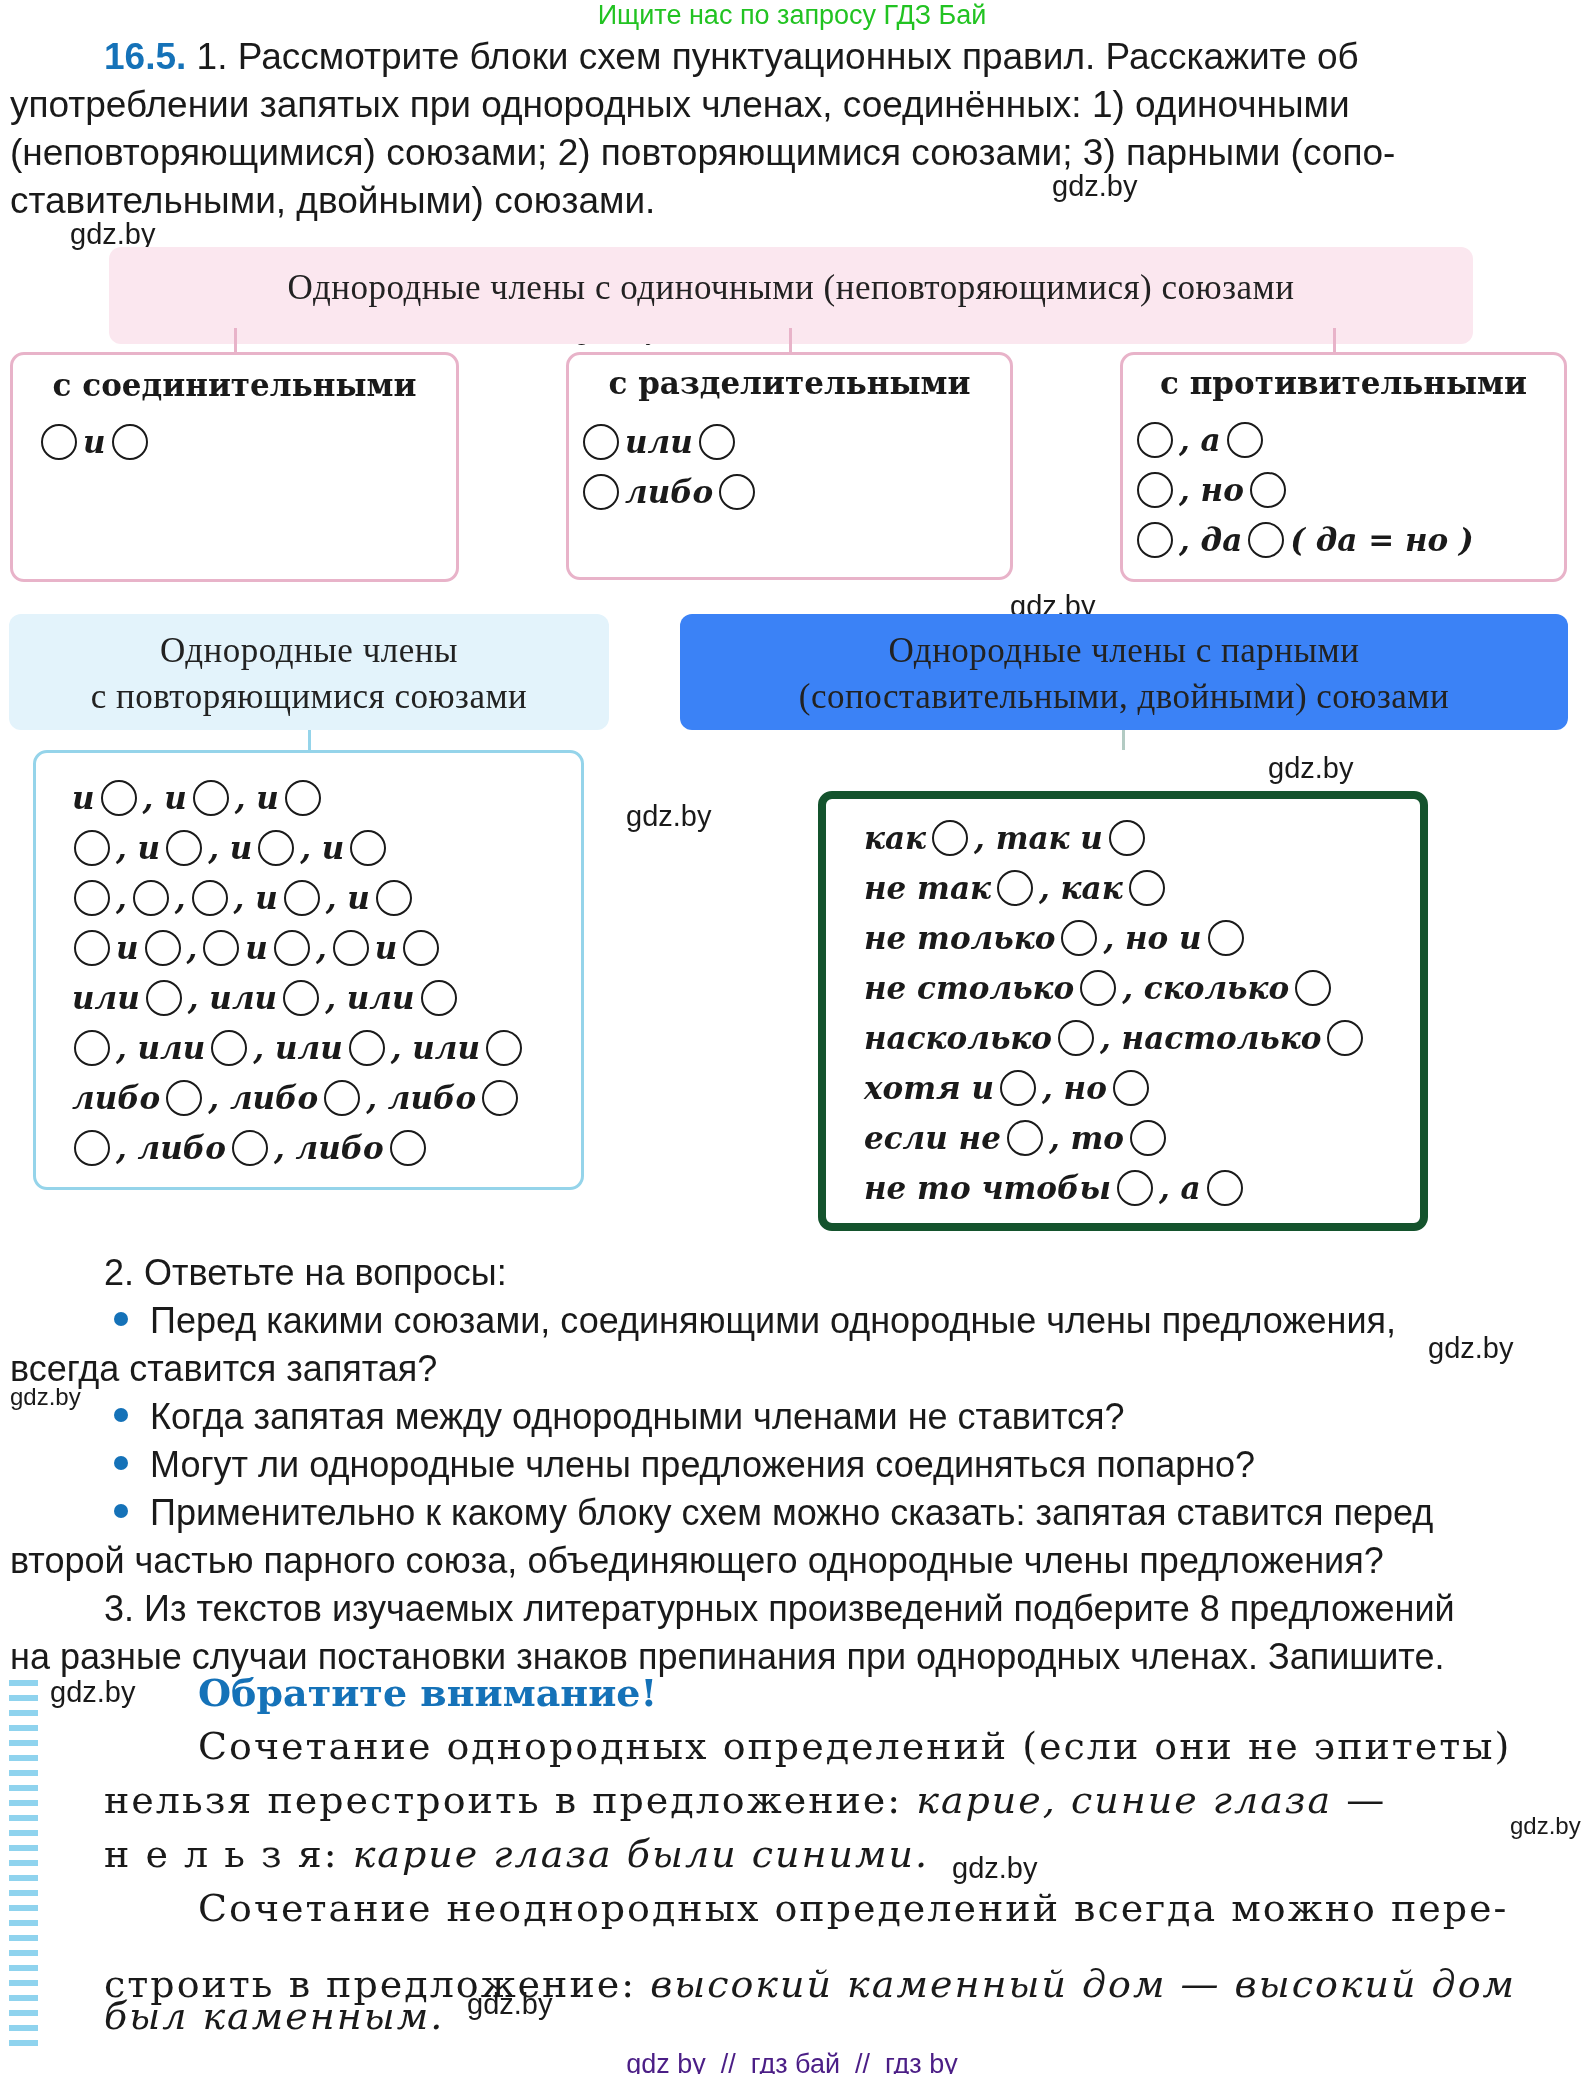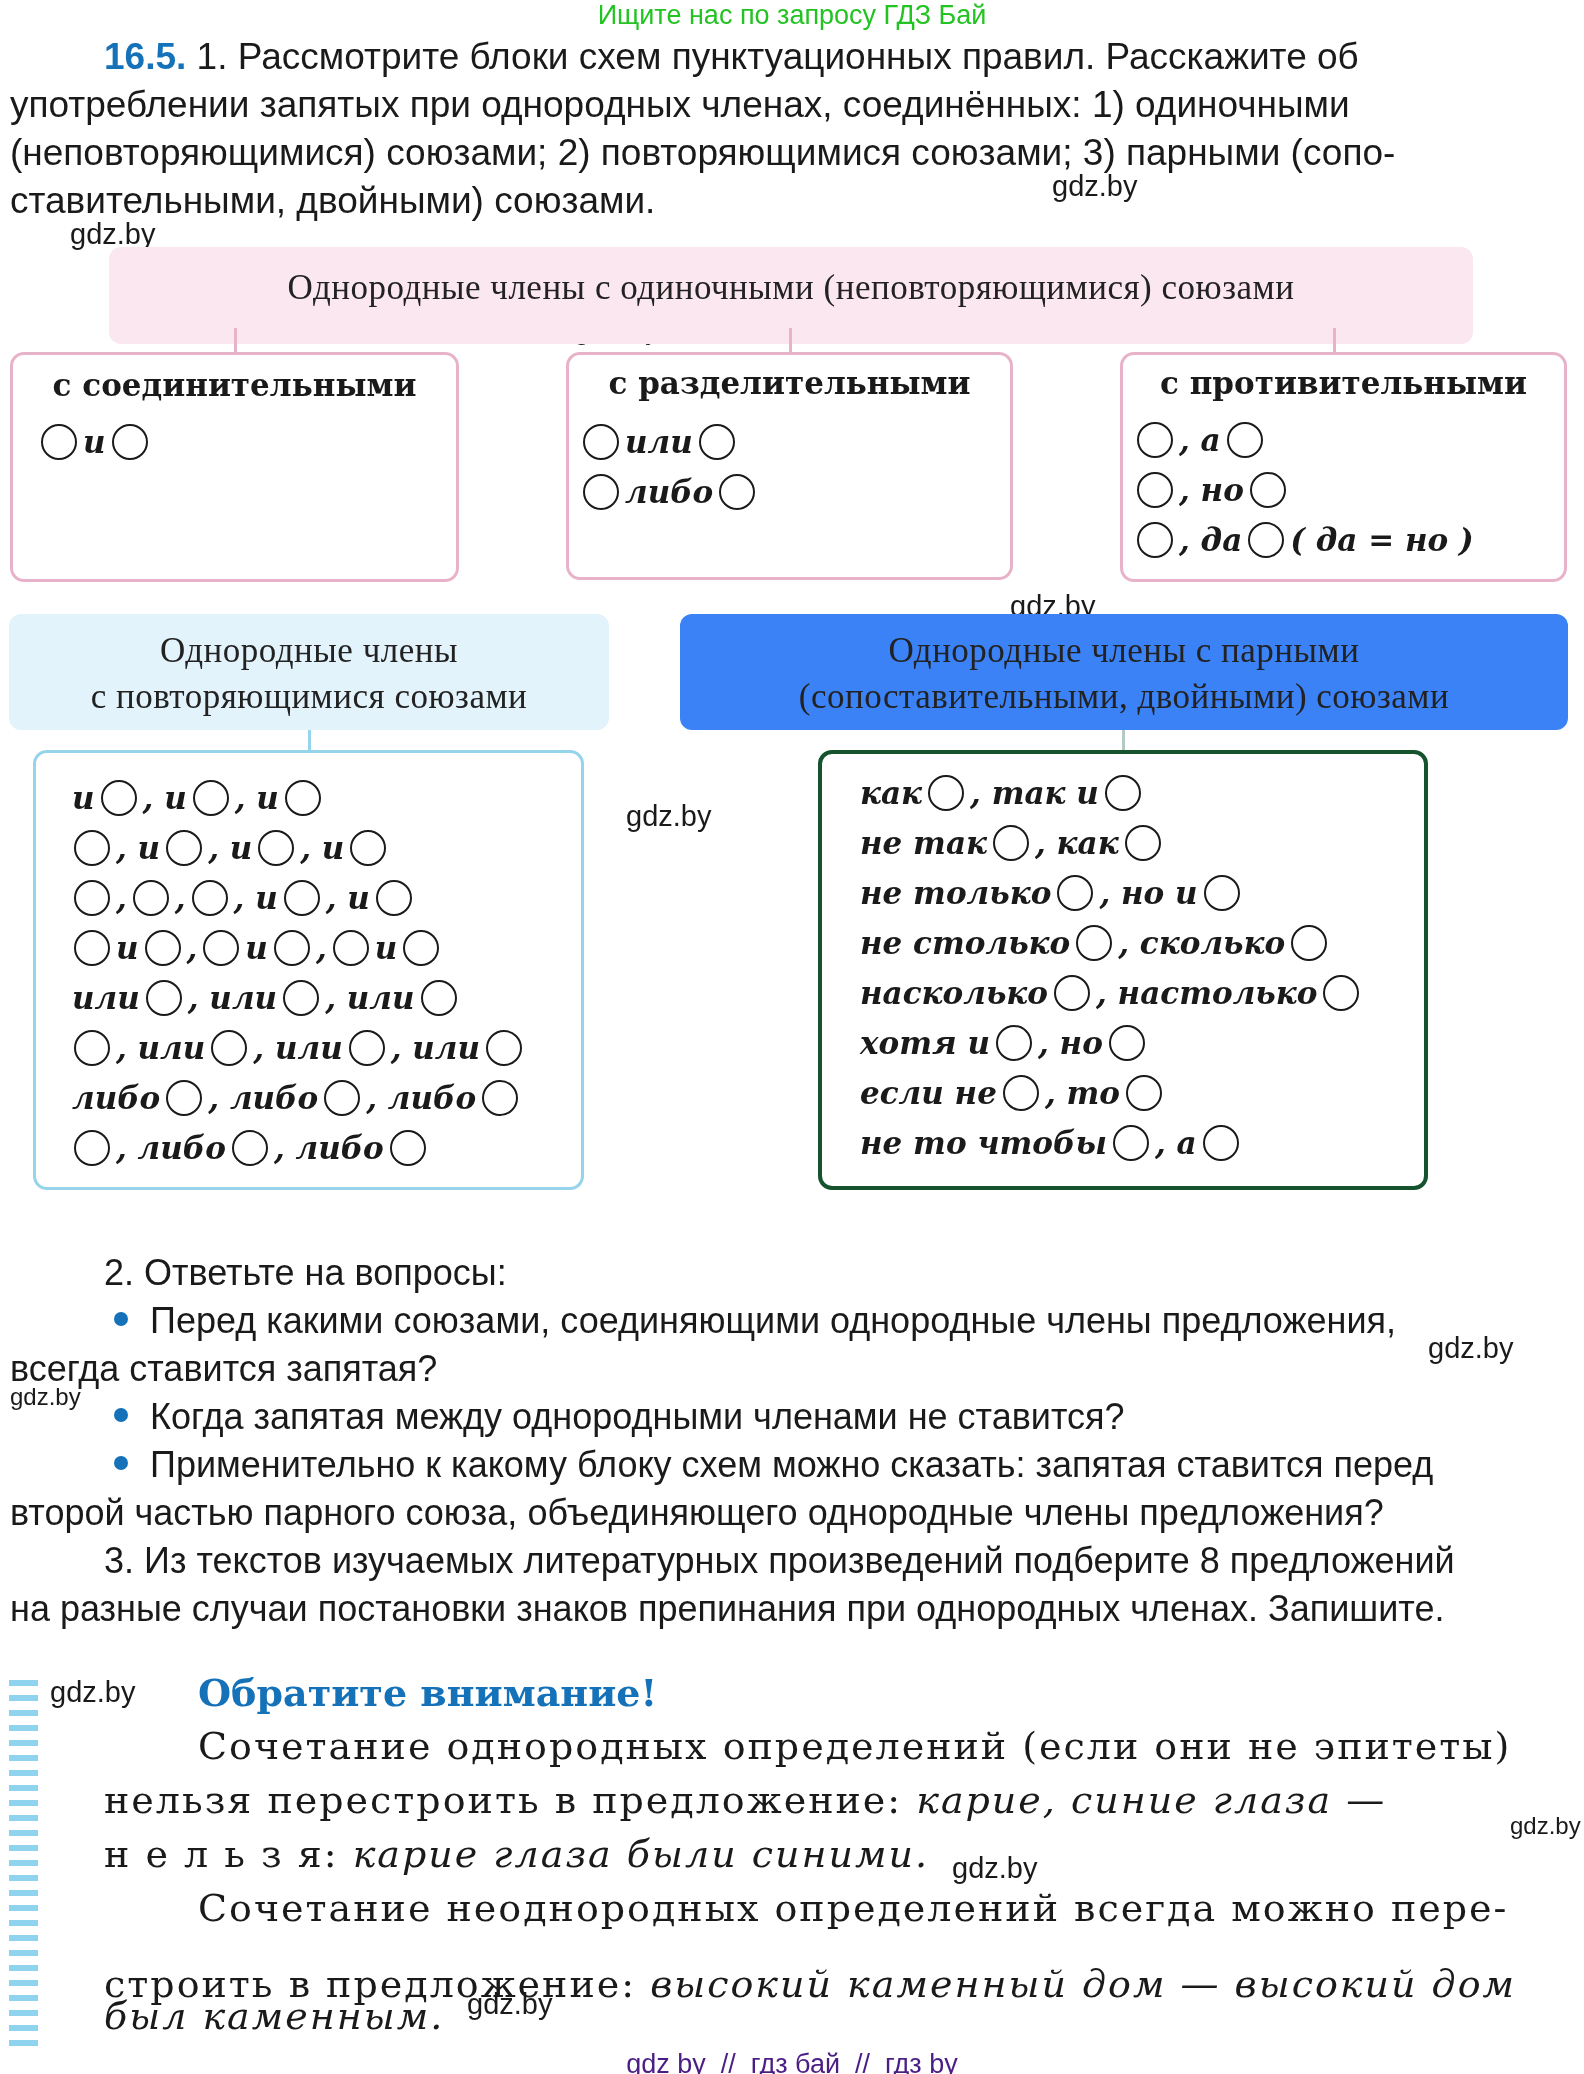--- a/index.html
+++ b/index.html
@@ -11,21 +11,21 @@
   .task .line { display:block; white-space:nowrap; height:48px; }
   .task .num { color:#1572b8; font-weight:bold; }
   .wm { font-family:"Liberation Sans", "DejaVu Sans", sans-serif; font-size:29px; color:#1a1a1a; white-space:nowrap; }
   .hdr { box-sizing:border-box; border-radius:12px; text-align:center; font-family:"Liberation Serif", "DejaVu Serif", serif; font-size:35px; color:#222; letter-spacing:0.5px; }
   .hdr-pink { background:#fbe7ef; }
   .hdr-blue { background:#e3f3fb; }
   .hdr-green { background:#3b82f6; }
   .box { box-sizing:border-box; border-radius:14px; background:#fff; }
   .box-pink { border:3px solid #e8b3c9; }
   .box-blue { border:3px solid #95d4ea; }
-  .box-green { border:4px solid #14532d; }
+  .box-green { border:8px solid #14532d;margin-top:41px; }
   .conn { width:3px; }
   .conn-pink { background:#e8b3c9; }
   .conn-blue { background:#95d4ea; }
   .conn-green { background:#b3cbc3; }
   .box-title { font-family:"DejaVu Serif", "Liberation Serif", serif; font-weight:bold; font-size:31px; text-align:center; white-space:nowrap; }
   .row { font-family:"DejaVu Serif", "Liberation Serif", serif; font-style:italic; font-weight:bold; font-size:31px; white-space:nowrap; height:50px; line-height:50px; display:flex; align-items:center; }
   .circ { display:inline-block; width:36px; height:36px; border:2.5px solid #1a1a1a; border-radius:50%; box-sizing:border-box; margin:0 4px; vertical-align:middle; flex:0 0 auto; }
   .tok { margin:0 2px; }
   .q { left:10px; width:1562px; font-family:"Liberation Sans", "DejaVu Sans", sans-serif; font-size:36px; line-height:48px; color:#1a1a1a; }
   .q .line { display:block; white-space:nowrap; height:48px; }
@@ -248,20 +248,21 @@
       <span class="tok">, а</span>
       <span class="circ"></span>
     </div>
   </div>
 
 <div class="abs q" style="top:1213px;">
   <span class="line" style="padding-left:94px;margin-top:36px;">2. Ответьте на вопросы:</span>
   <span class="line" style="padding-left:104px;"><span class="bullet"></span><span>Перед какими союзами, соединяющими однородные члены предложения,</span></span>
   <span class="line">всегда ставится запятая?</span>
   <span class="line" style="padding-left:104px;"><span class="bullet"></span><span>Когда запятая между однородными членами не ставится?</span></span>
+  <span class="line" style="padding-left:104px;"><span class="bullet"></span><span>Могут ли однородные члены предложения соединяться попарно?</span></span>
   <span class="line" style="padding-left:104px;"><span class="bullet"></span><span>Применительно к какому блоку схем можно сказать: запятая ставится перед</span></span>
   <span class="line">второй частью парного союза, объединяющего однородные члены предложения?</span>
   <span class="line" style="padding-left:94px;">3. Из текстов изучаемых литературных произведений подберите 8 предложений</span>
   <span class="line">на разные случаи постановки знаков препинания при однородных членах. Запишите.</span>
 </div>
 
 <div id="stripes">
     <div class="abs stripe" style="top: 1680px;"></div>
     <div class="abs stripe" style="top: 1695px;"></div>
     <div class="abs stripe" style="top: 1710px;"></div>

